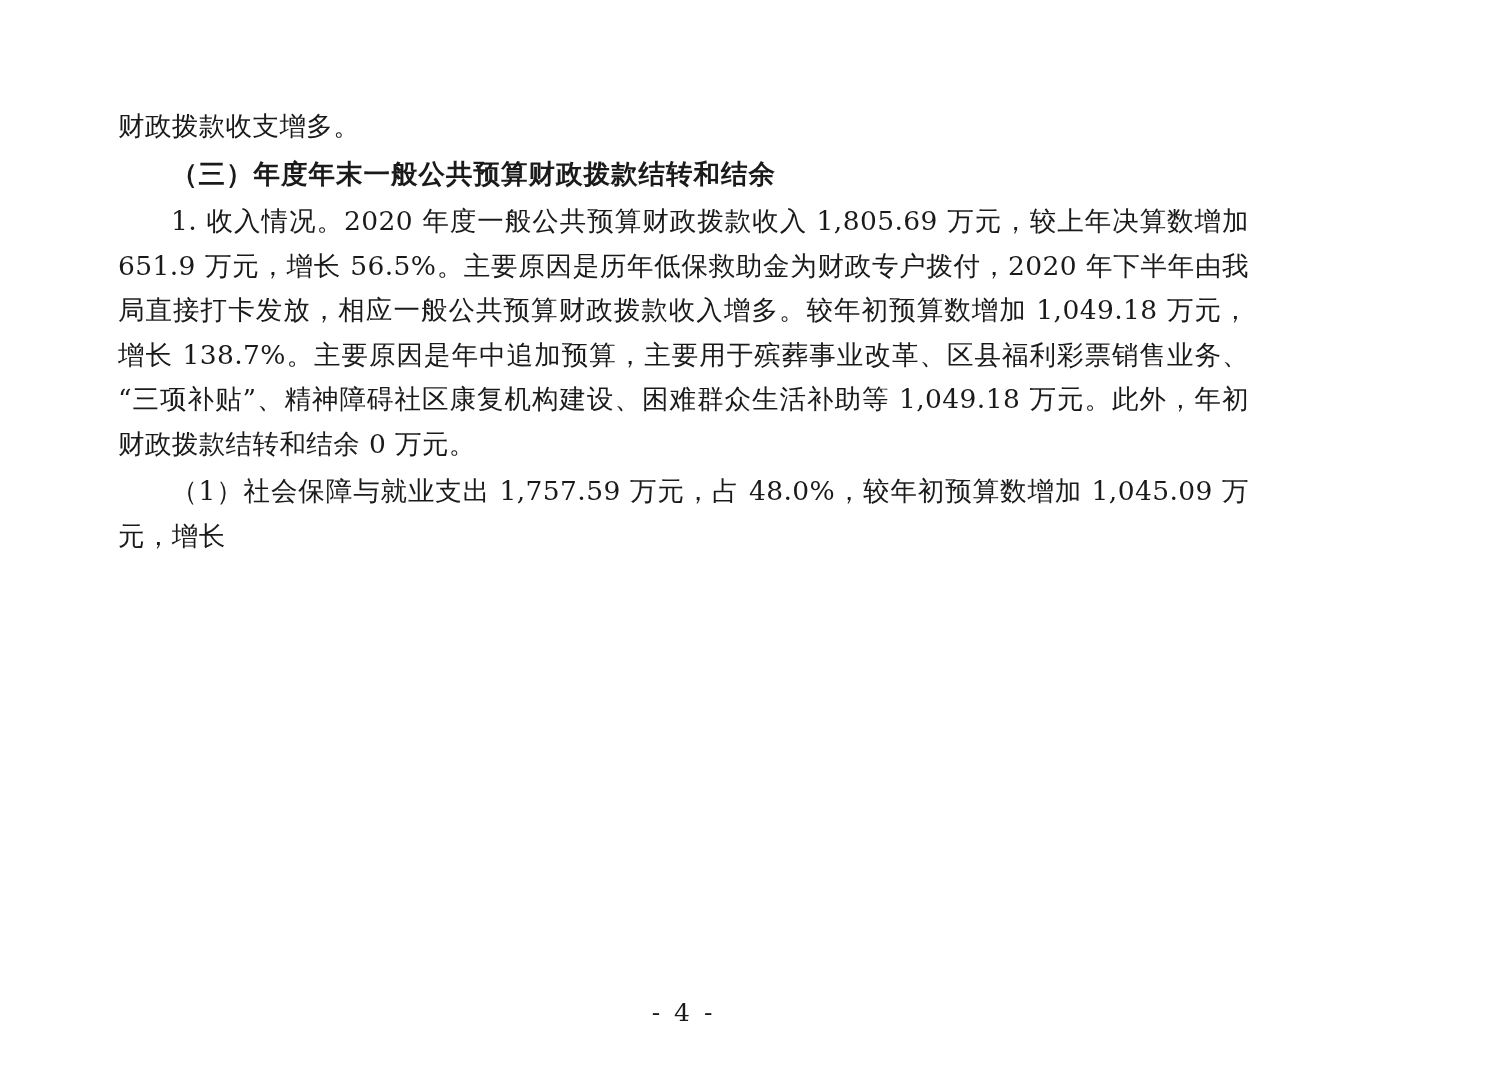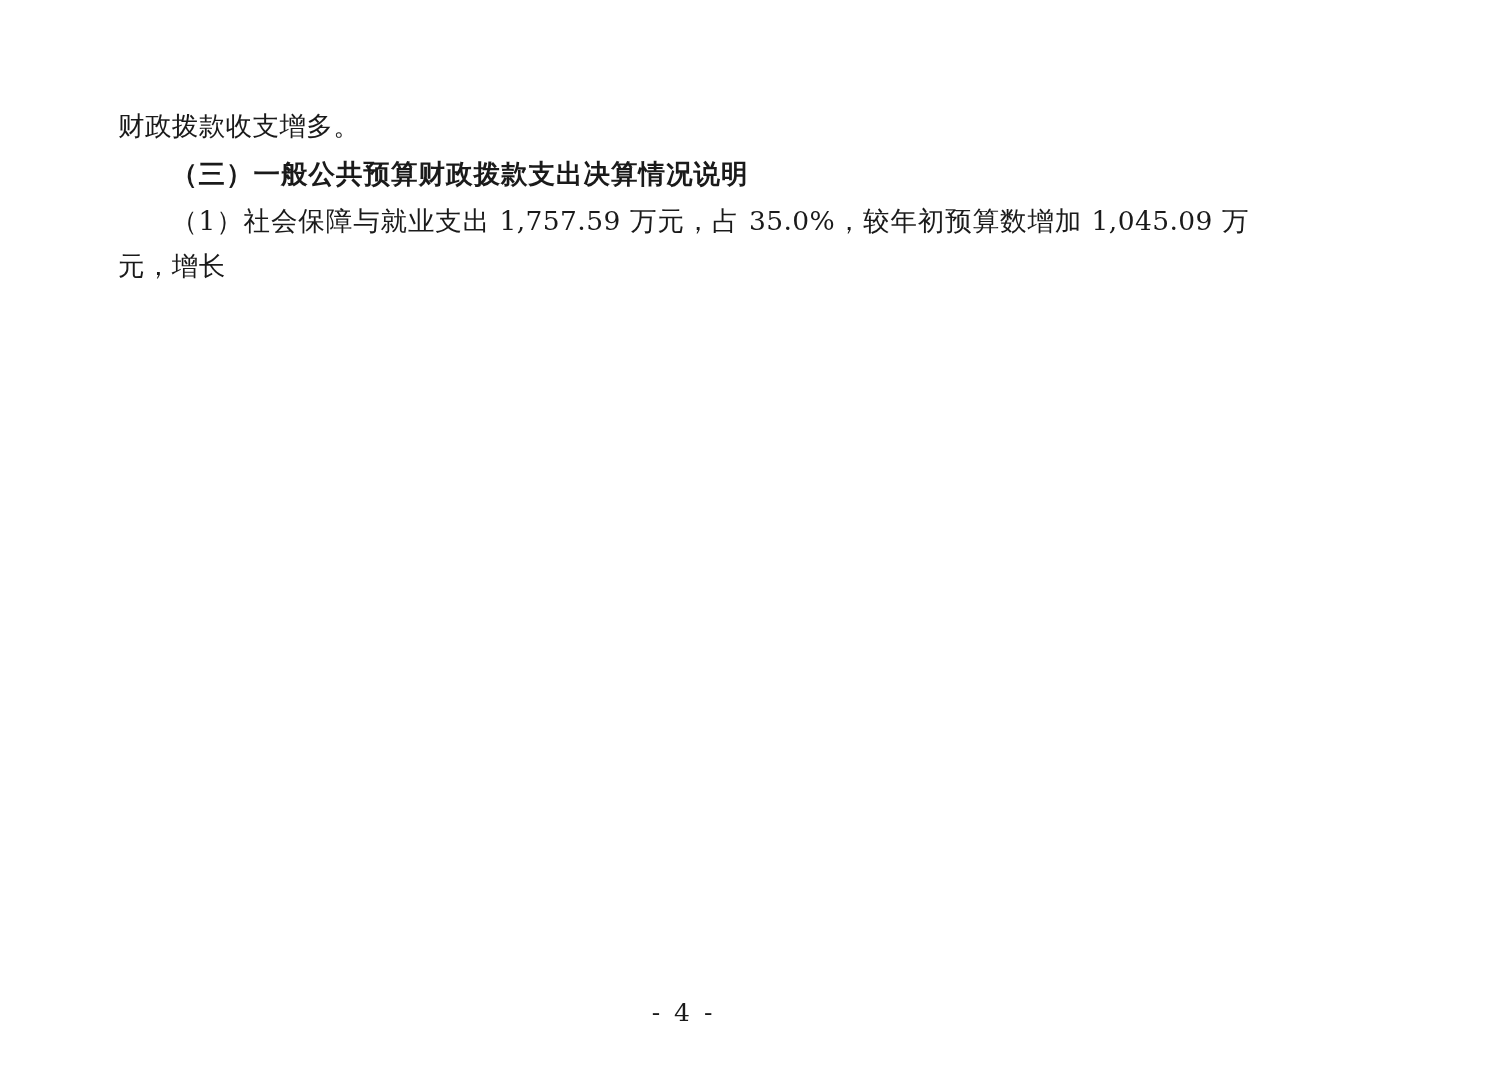--- a/index.html
+++ b/index.html
@@ -65,24 +65,25 @@
   }
 </style>
 </head>
 <body>
 
 <div class="page">
   <div class="doc-body">
 
     <p class="para-continued">财政拨款收支增多。</p>
 
-    <p class="heading-sub gap-sm">（三）一般公共预算财政拨款支出决算情况说明</p>
+    <p class="heading-sub gap-sm">（三）年度年末一般公共预算财政拨款结转和结余</p>
+
+    <p class="para gap-sm">1. 收入情况。2020 年度一般公共预算财政拨款收入 1,805.69 万元，较上年决算数增加 651.9 万元，增长 56.5%。主要原因是历年低保救助金为财政专户拨付，2020 年下半年由我局直接打卡发放，相应一般公共预算财政拨款收入增多。较年初预算数增加 1,049.18 万元，增长 138.7%。主要原因是年中追加预算，主要用于殡葬事业改革、区县福利彩票销售业务、“三项补贴”、精神障碍社区康复机构建设、困难群众生活补助等 1,049.18 万元。此外，年初财政拨款结转和结余 0 万元。</p>
 
 
 
 
-
-    <p class="para gap-sm">（1）社会保障与就业支出 1,757.59 万元，占 35.0%，较年初预算数增加 1,045.09 万元，增长</p>
+    <p class="para gap-sm">（1）社会保障与就业支出 1,757.59 万元，占 48.0%，较年初预算数增加 1,045.09 万元，增长</p>
 
   </div>
 
   <div class="page-number">- 4 -</div>
 </div>
 
 </body></html>

